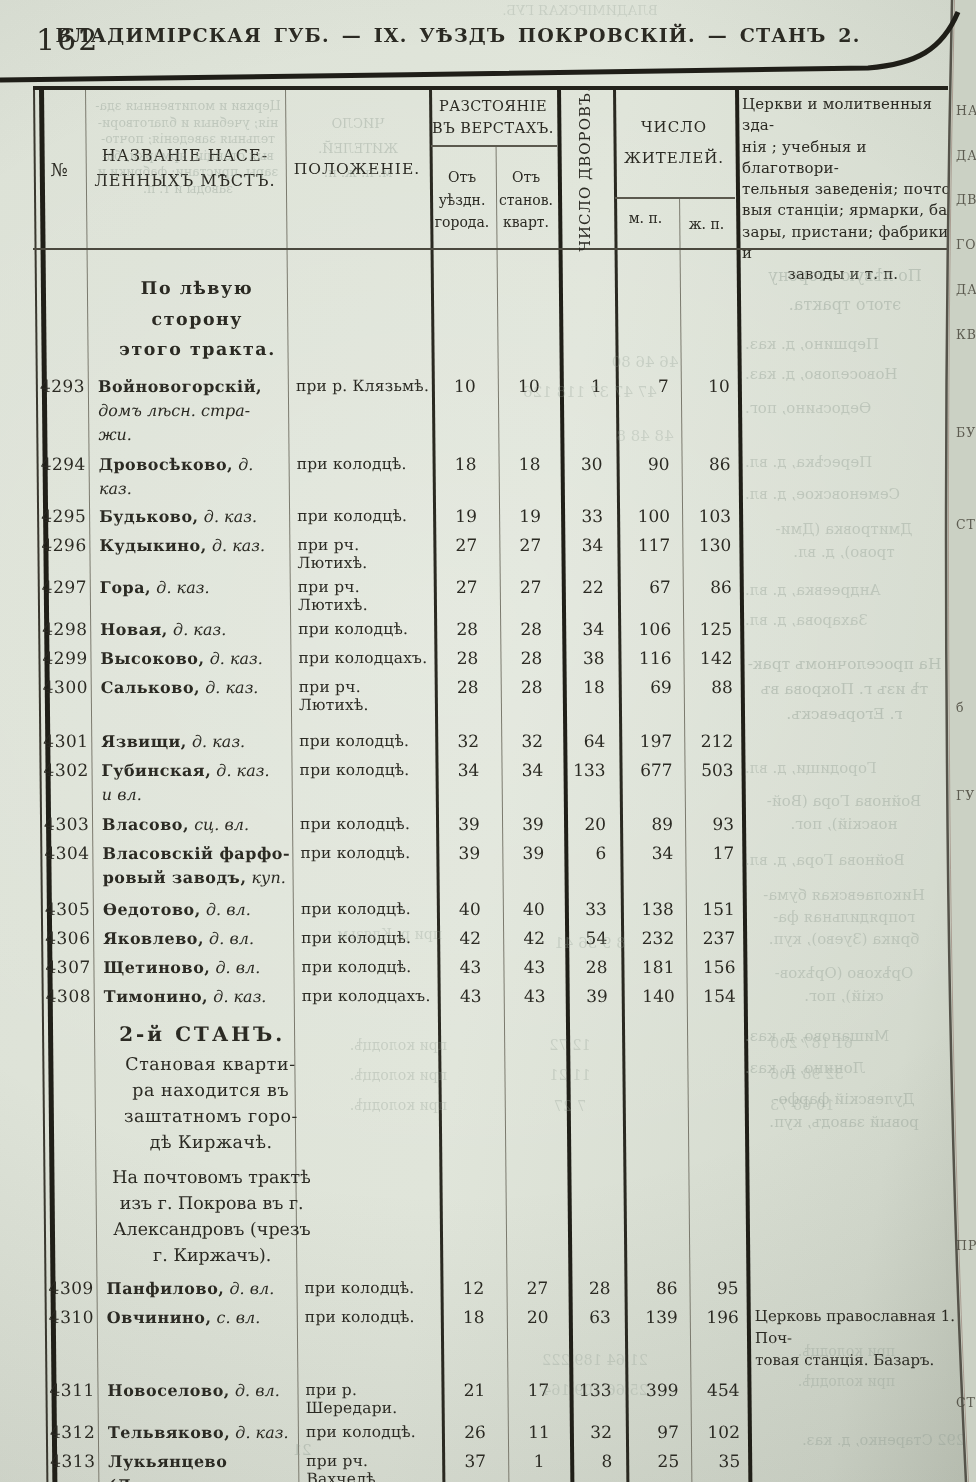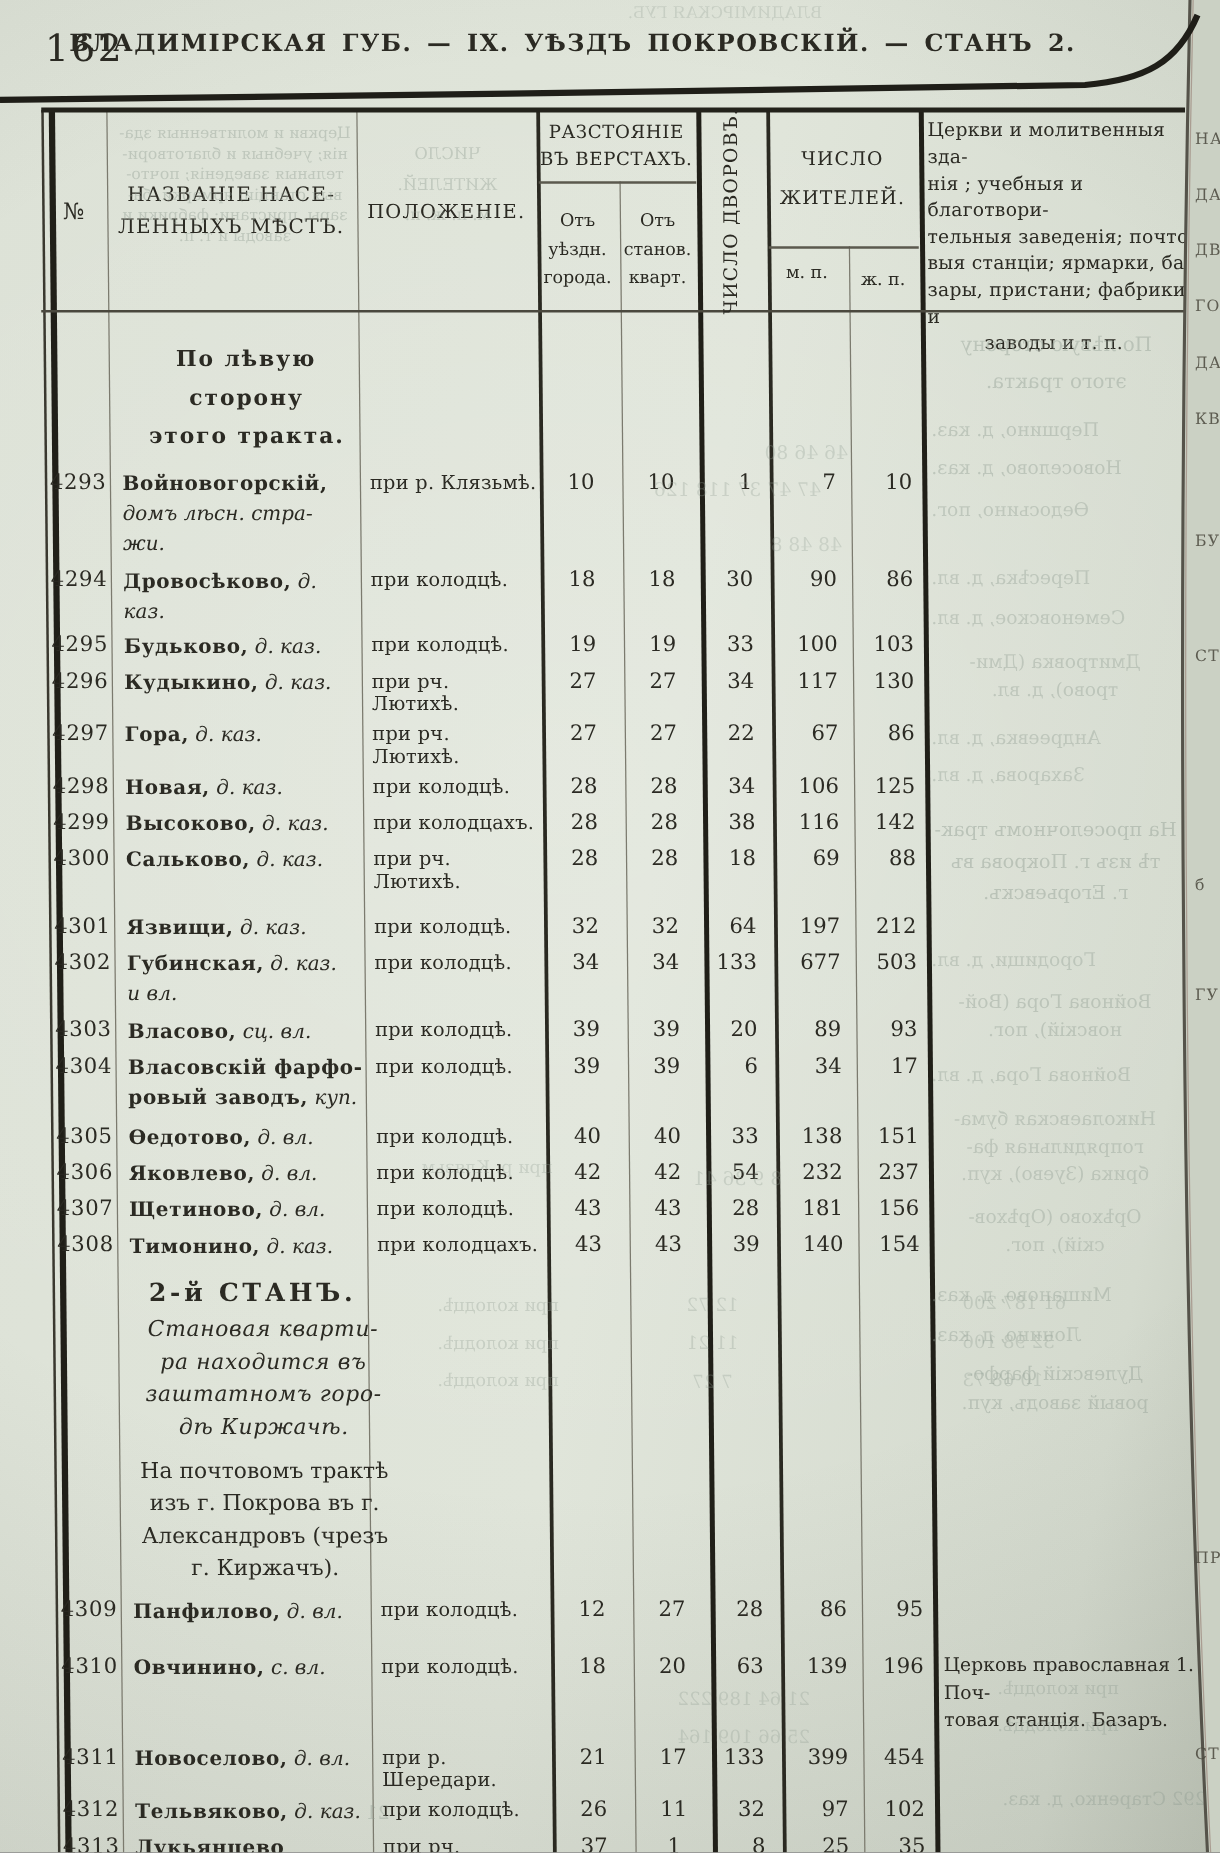--- a/index.html
+++ b/index.html
@@ -44,21 +44,21 @@
   .cpos{font-size:15.5px;padding:4px 0 0 8px;letter-spacing:.2px;}
   .cd{font-size:17px;text-align:center;padding-top:3px;}
   .cdv{font-size:17px;text-align:right;padding:3px 14px 0 0;}
   .cm{font-size:17px;text-align:right;padding:3px 12px 0 0;}
   .cf{font-size:17px;text-align:right;padding:3px 8px 0 0;}
   .cnote{font-size:15px;line-height:1.45;padding:2px 0 0 8px;white-space:pre-line;text-align:left;}
   .sechead{margin-left:95px;width:200px;text-align:center;font-weight:700;font-size:17.5px;
     line-height:1.75;letter-spacing:1.5px;white-space:pre-line;}
   .stanhead{margin-left:110px;font-size:20px;font-weight:700;letter-spacing:3px;}
   .parai,.paran{margin-left:92px;width:218px;text-align:center;white-space:pre-line;font-size:17.5px;line-height:1.48;}
-  .parai{font-style:italic;letter-spacing:.5px;}
+  .parai{letter-spacing:.5px;}
   
   .bleed{position:absolute;color:var(--bleed,#919e93);white-space:pre-line;filter:blur(.35px);}
   .mir{transform:scaleX(-1);}
   .frag{position:absolute;color:#4a483d;font-size:12.5px;opacity:.85;letter-spacing:1px;}
   .edges{position:absolute;left:0;top:0;pointer-events:none;}
 </style>
 </head>
 <body>
 
 <div class="page" style="--paper: #dde2d7; --ink: #2b2a23; --rule: #23221b; --bleed: #919e93;">
@@ -286,21 +286,21 @@
           <div class="cnum">4309</div>
           <div class="cname"><b>Панфилово,</b><i> д.  вл.</i></div>
           <div class="cpos">при колодцѣ.</div>
           <div class="cd">12</div>
           <div class="cd">27</div>
           <div class="cdv">28</div>
           <div class="cm">86</div>
           <div class="cf">95</div>
           <div class="cnote"></div>
         </div>
-        <div class="trow" style="margin-top: 18px;">
+        <div class="trow" style="margin-top: 2px;">
           <div></div>
           <div class="cnum">4310</div>
           <div class="cname"><b>Овчинино,</b><i> с.  вл.</i></div>
           <div class="cpos">при колодцѣ.</div>
           <div class="cd">18</div>
           <div class="cd">20</div>
           <div class="cdv">63</div>
           <div class="cm">139</div>
           <div class="cf">196</div>
           <div class="cnote">Церковь православная 1. Поч-

